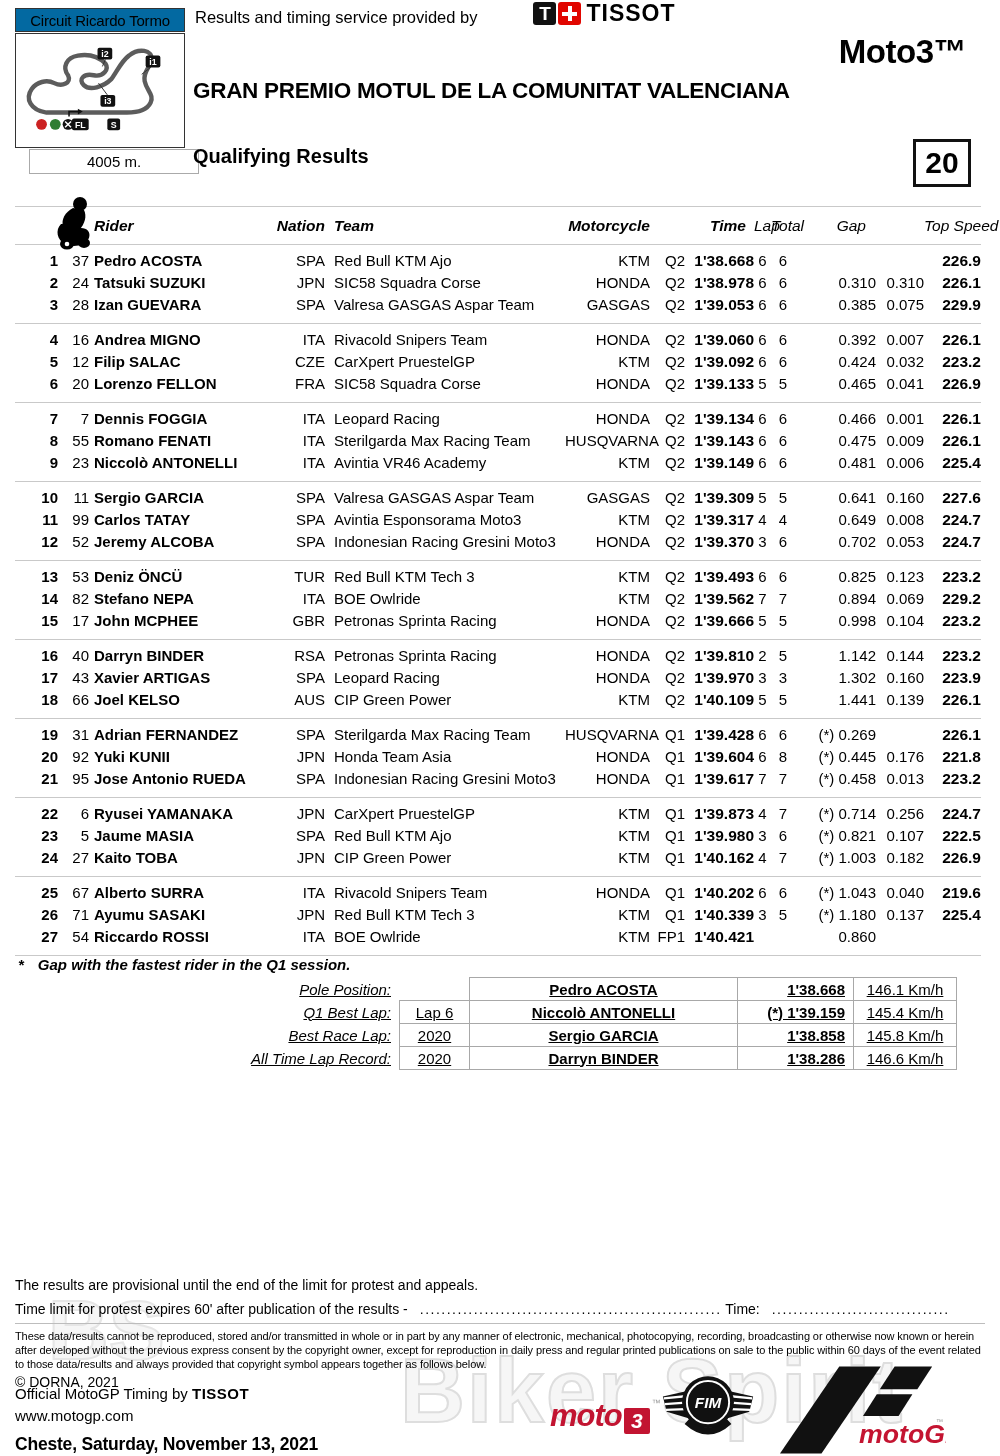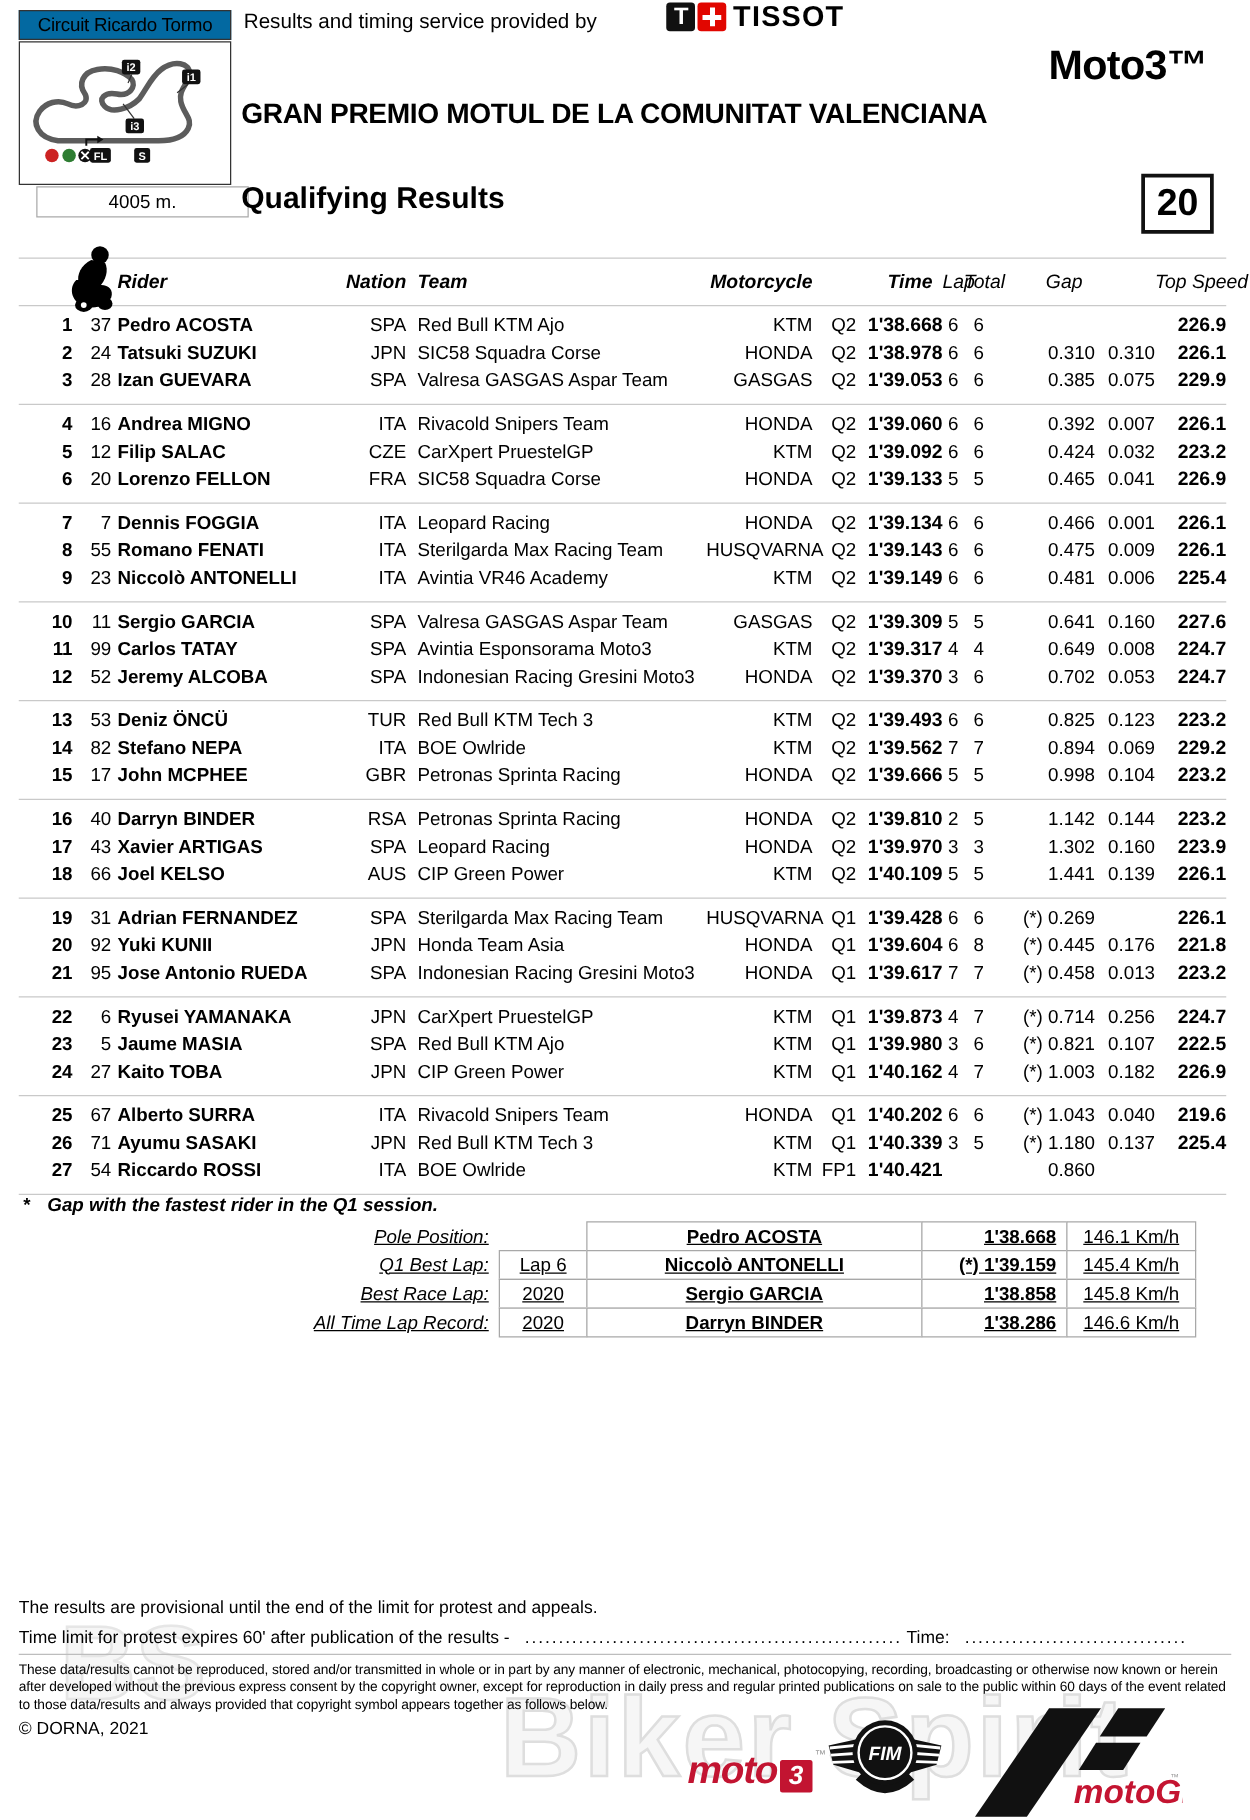--- a/index.html
+++ b/index.html
@@ -18,21 +18,21 @@
   .tissot{display:inline-flex;align-items:center;margin-left:14px;}
   .t-black{width:23px;height:23px;background:#111;border-radius:3px;color:#fff;font-weight:bold;
     font-size:19px;display:flex;align-items:center;justify-content:center;}
   .t-red{width:23px;height:23px;background:#e10600;border-radius:3px;margin-left:2px;position:relative;}
   .t-red:before{content:"";position:absolute;left:9.5px;top:4px;width:4px;height:15px;background:#fff;}
   .t-red:after{content:"";position:absolute;left:4px;top:9.5px;width:15px;height:4px;background:#fff;}
   .t-word{font-weight:bold;font-size:23px;letter-spacing:1px;margin-left:5px;}
 
   .class-title{right:34px;top:33px;font-size:33px;font-weight:bold;letter-spacing:-0.5px;}
   .event-title{left:193px;top:78px;font-size:22.5px;font-weight:bold;letter-spacing:-0.3px;white-space:nowrap;}
-  .session-title{left:193px;top:145px;font-size:24px;font-weight:bold;}
+  .session-title{left:193px;top:145px;font-size:20px;font-weight:bold;}
   .page-box{left:913px;top:139px;width:52px;height:42px;border:3.5px solid #111;
     display:flex;align-items:center;justify-content:center;font-size:30px;font-weight:bold;}
 
   
   .results{left:15px;top:206px;width:966px;
     --cols:43px 31px 178px 58px 240px 85px 35px 69px 17px 24px 81px 48px 57px;}
   .thead{display:grid;grid-template-columns:var(--cols);height:37px;align-items:center;
     border-top:1px solid #c9c9c9;border-bottom:1px solid #c9c9c9;font-style:italic;font-size:15.5px;position:relative;}
   .thead div{white-space:nowrap;}
   .h-rider{font-weight:bold;padding-left:5px;}
@@ -657,20 +657,25 @@
     <div class="l1">The results are provisional until the end of the limit for protest and appeals.</div>
     <div class="l2">
       <span>Time limit for protest expires 60' after publication of the results  -</span><span class="dots">........................................................</span>
       <span>Time:</span><span class="dots">.................................</span>
     </div>
     <div class="sepline"></div>
     <div class="legal">These data/results cannot be reproduced, stored and/or transmitted in whole or in part by any manner of electronic, mechanical, photocopying, recording, broadcasting or otherwise now known or herein after developed without the previous express consent by the copyright owner, except for reproduction in daily press and regular printed publications on sale to the public within 60 days of the event related to those data/results and always provided that copyright symbol appears together as follows below.</div>
     <div class="copyright">© DORNA, 2021</div>
   </div>
 
+  <div class="abs timing">
+    <div class="t1"><span>Official MotoGP Timing by</span> <b>TISSOT</b></div>
+    <div class="t2">www.motogp.com</div>
+    <div class="t3">Cheste, Saturday, November 13, 2021</div>
+  </div>
 
   <div class="abs moto3-logo">
     <span class="m3-word">moto</span>
     <span class="m3-box">3</span>
     <span class="m3-tm">™</span>
   </div>
   <svg class="abs fim-logo" viewBox="0 0 100 94">
     <path d="M3 36 L34 29 L34 60 L7 52 Z" fill="#111"></path>
     <path d="M97 36 L66 29 L66 60 L93 52 Z" fill="#111"></path>
     <g stroke="#fff" stroke-width="2.4">

